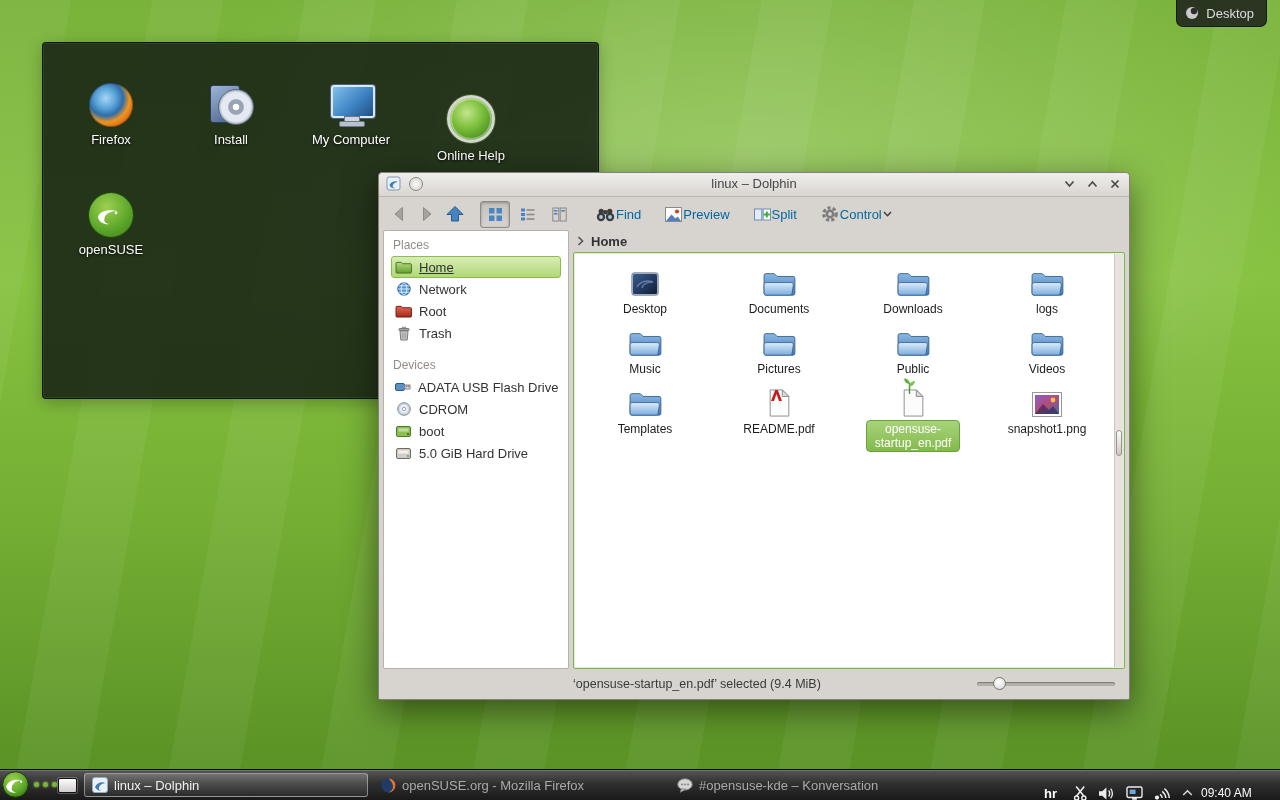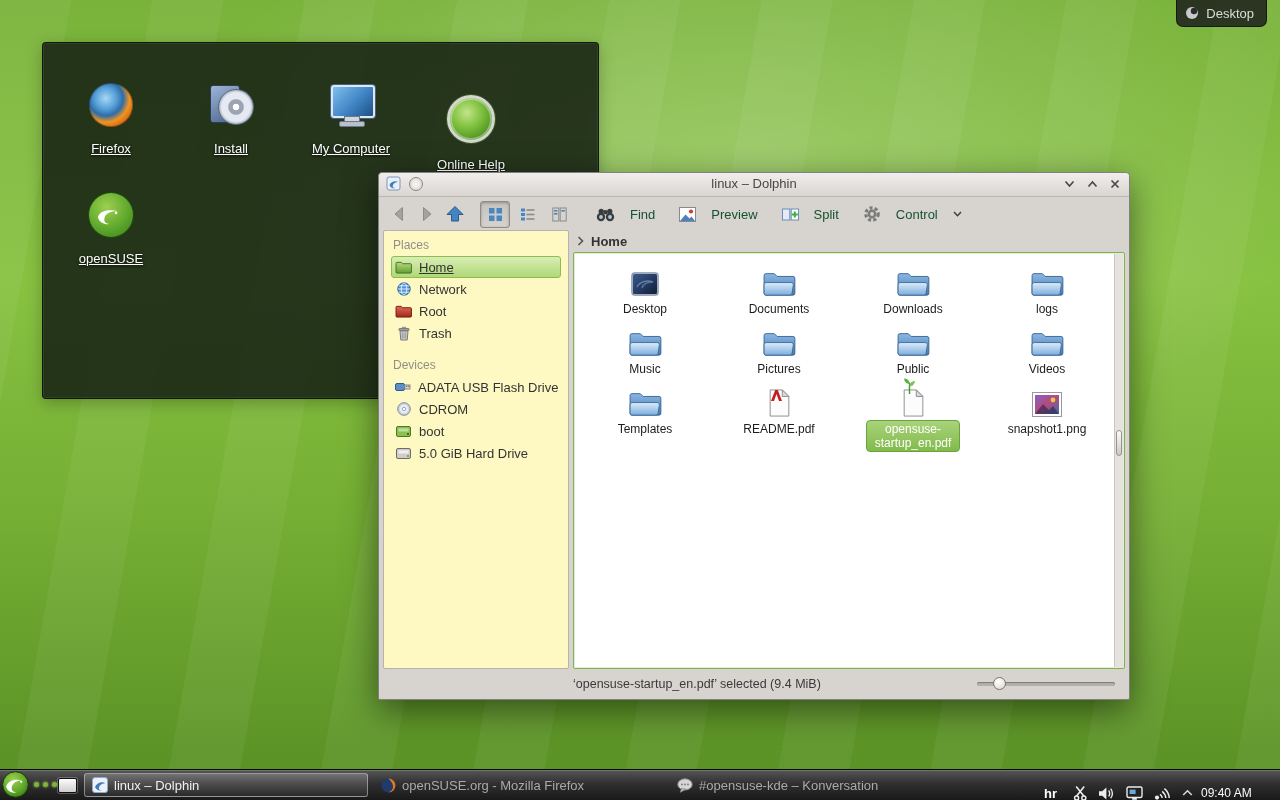--- a/index.html
+++ b/index.html
@@ -18,21 +18,21 @@
   .toolbox{position:absolute;top:0;right:13px;height:26px;padding:0 12px 0 8px;
     background:rgba(28,30,28,0.85);border:1px solid rgba(0,0,0,0.5);border-top:none;
     border-radius:0 0 7px 7px;display:flex;align-items:center;gap:7px;color:#dcdcdc;font-size:13px;}
 
   
   .folderview{position:absolute;left:42px;top:42px;width:555px;height:355px;
     background:rgba(22,32,20,0.87);border:1px solid rgba(0,0,0,0.55);border-radius:4px;
     box-shadow:inset 0 0 0 1px rgba(255,255,255,0.07), 0 4px 16px rgba(0,0,0,0.25);}
   .dcell{position:absolute;width:110px;text-align:center;color:#fff;font-size:13px;cursor:default;}
   .dcell .dicon{height:52px;display:flex;align-items:flex-end;justify-content:center;}
-  .dcell .dlabel{margin-top:14px;text-shadow:0 1px 3px rgba(0,0,0,0.95);text-decoration:underline;}
+  .dcell .dlabel{margin-top:5px;text-shadow:0 1px 3px rgba(0,0,0,0.95);}
   .orb-firefox{width:44px;height:44px;border-radius:50%;
     background:radial-gradient(circle at 38% 35%, #a6d8f2 0%, #5aa2da 26%, #2e6da8 44%, #ef9422 60%, #d2610f 80%, #a8470a 100%);
     box-shadow:inset 0 0 0 1px rgba(0,0,0,0.3);}
   .icon-install{position:relative;width:46px;height:46px;}
   .icon-install .box{position:absolute;left:2px;top:4px;width:28px;height:36px;border-radius:3px;
     background:linear-gradient(150deg,#9db6d6,#49618a);border:1px solid #2c3c58;}
   .icon-install .disc{position:absolute;right:0;top:8px;width:34px;height:34px;border-radius:50%;
     background:radial-gradient(circle at 50% 50%, #fff 0 12%, #9aa4b4 15% 30%, #e4e9f2 35% 60%, #aab6c8 70% 90%, #7e8aa0 100%);
     border:1px solid #5c6878;}
   .icon-monitor{position:relative;width:46px;height:46px;}
@@ -58,25 +58,25 @@
   .titlebar .title{position:absolute;left:0;right:0;top:3px;text-align:center;font-size:13px;color:#474747;}
   .tb-left{position:absolute;left:7px;top:3px;display:flex;gap:8px;align-items:center;}
   .tb-right{position:absolute;right:6px;top:3px;display:flex;gap:7px;align-items:center;}
   .wbtn{width:16px;height:16px;display:flex;align-items:center;justify-content:center;border-radius:50%;}
   .pinbtn{width:12px;height:12px;border-radius:50%;border:1.5px solid #8a8782;background:radial-gradient(#fbfaf9,#d5d1cc);}
 
   .toolbar{display:flex;align-items:center;height:34px;padding:0 7px;gap:2px;}
   .navbtn{width:26px;height:26px;display:flex;align-items:center;justify-content:center;}
   .vbtn{width:28px;height:25px;display:flex;align-items:center;justify-content:center;border-radius:3px;border:1px solid transparent;}
   .vbtn.active{background:linear-gradient(#c6c2bd,#d6d2cd);border:1px solid #8f8c88;box-shadow:inset 0 1px 3px rgba(0,0,0,0.28);}
-  .toolbtn{display:flex;align-items:center;gap:15px;padding:3px 6px;font-size:13px;color:#14532d;border-radius:3px;}
+  .toolbtn{display:flex;align-items:center;gap:1px;padding:3px 6px;font-size:13px;color:#0369a1;border-radius:3px;}
   .sp8{width:8px}.sp12{width:12px}
 
   .window-body{position:absolute;top:57px;left:4px;right:4px;bottom:30px;display:flex;gap:4px;}
-  .places-panel{width:186px;box-sizing:border-box;background:#fef9c3;border:1px solid #b6b2ad;border-radius:2px;
+  .places-panel{width:186px;box-sizing:border-box;background:#ffffff;border:1px solid #b6b2ad;border-radius:2px;
     padding:4px 7px;font-size:13px;color:#333;overflow:hidden;}
   .side-header{color:#928e87;font-size:12px;margin:3px 0 4px 2px;}
   .side-header.dev{margin-top:14px;}
   .place-item{display:flex;align-items:center;gap:7px;height:20px;padding:0 3px;border:1px solid transparent;border-radius:3px;white-space:nowrap;}
   .place-item .pi-icon{width:17px;display:flex;justify-content:center;}
   .place-item.selected{background:linear-gradient(#d8edb4,#b0d878);border:1px solid #8cbd4d;}
   .place-item.selected .pi-label{text-decoration:underline;}
 
   .right-col{flex:1;display:flex;flex-direction:column;min-width:0;}
   .crumbbar{height:22px;display:flex;align-items:center;gap:7px;padding-left:4px;font-size:13px;color:#333;}

